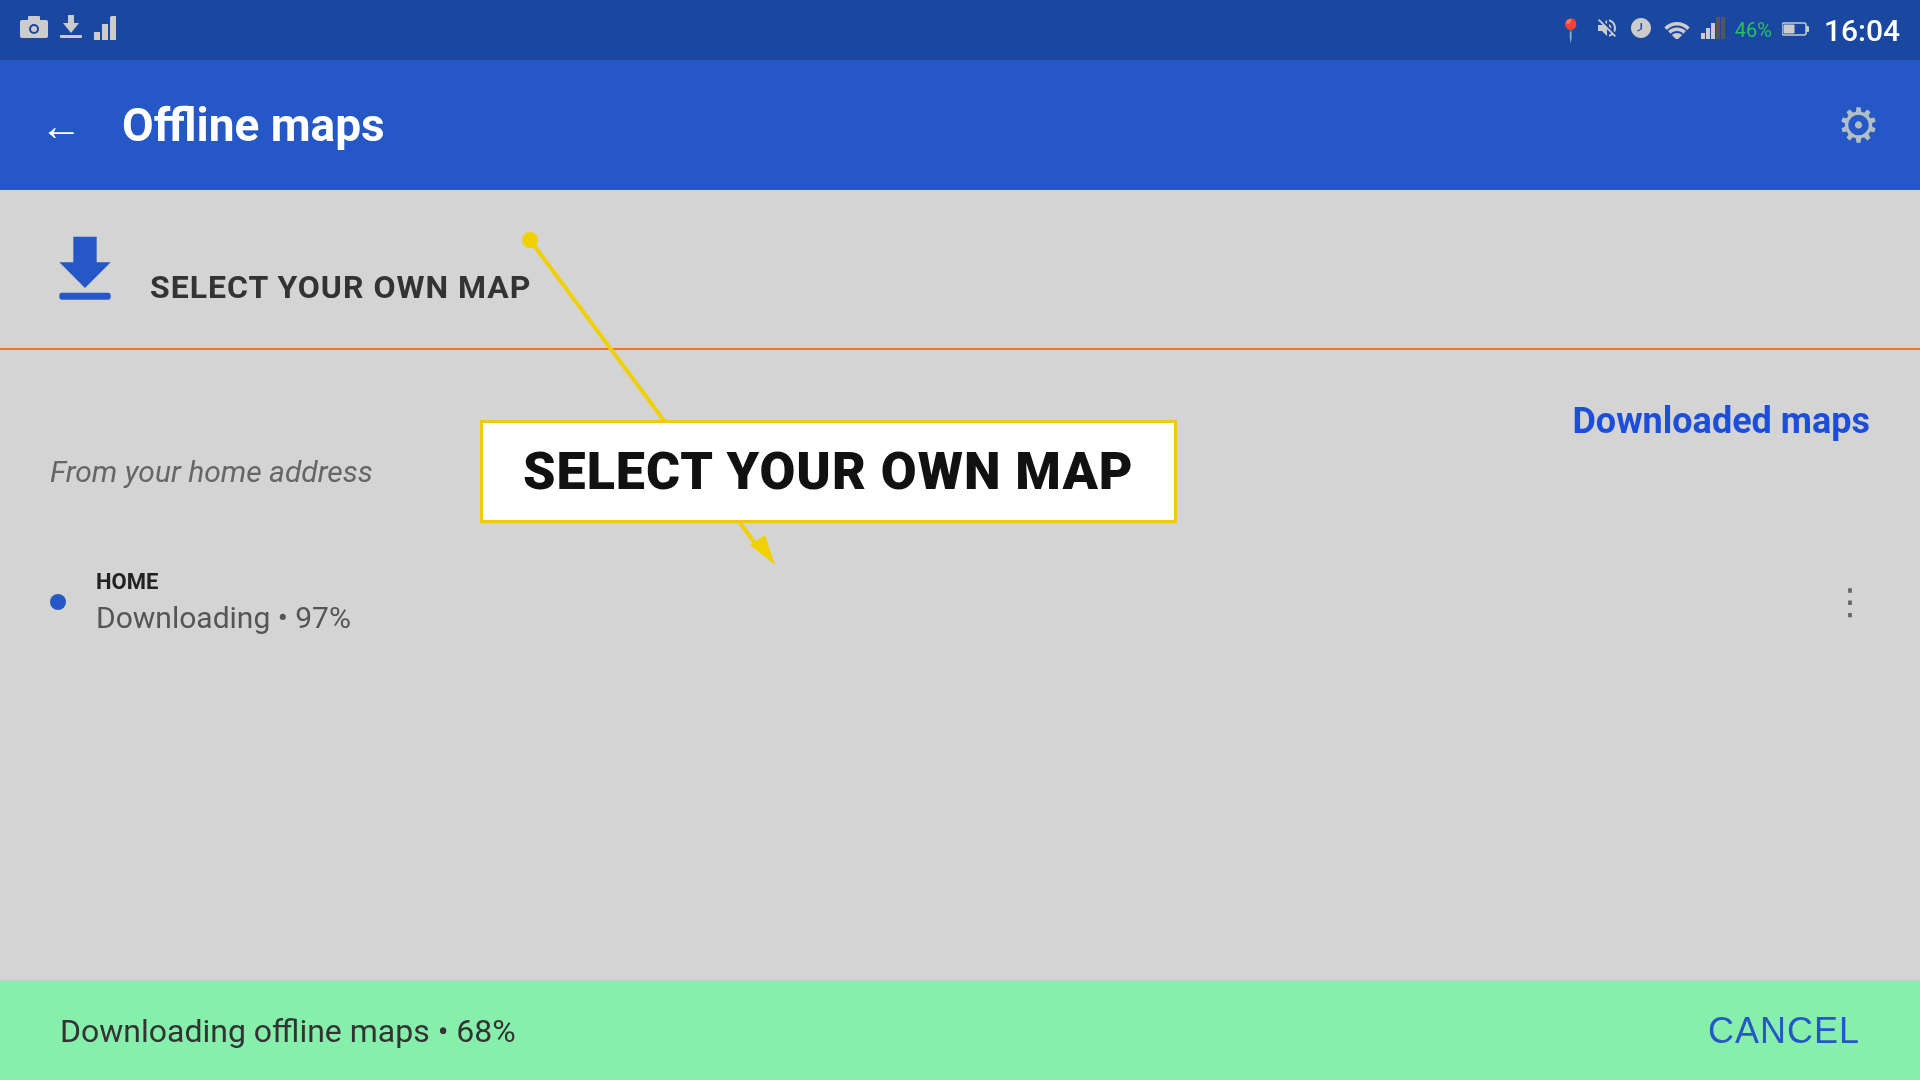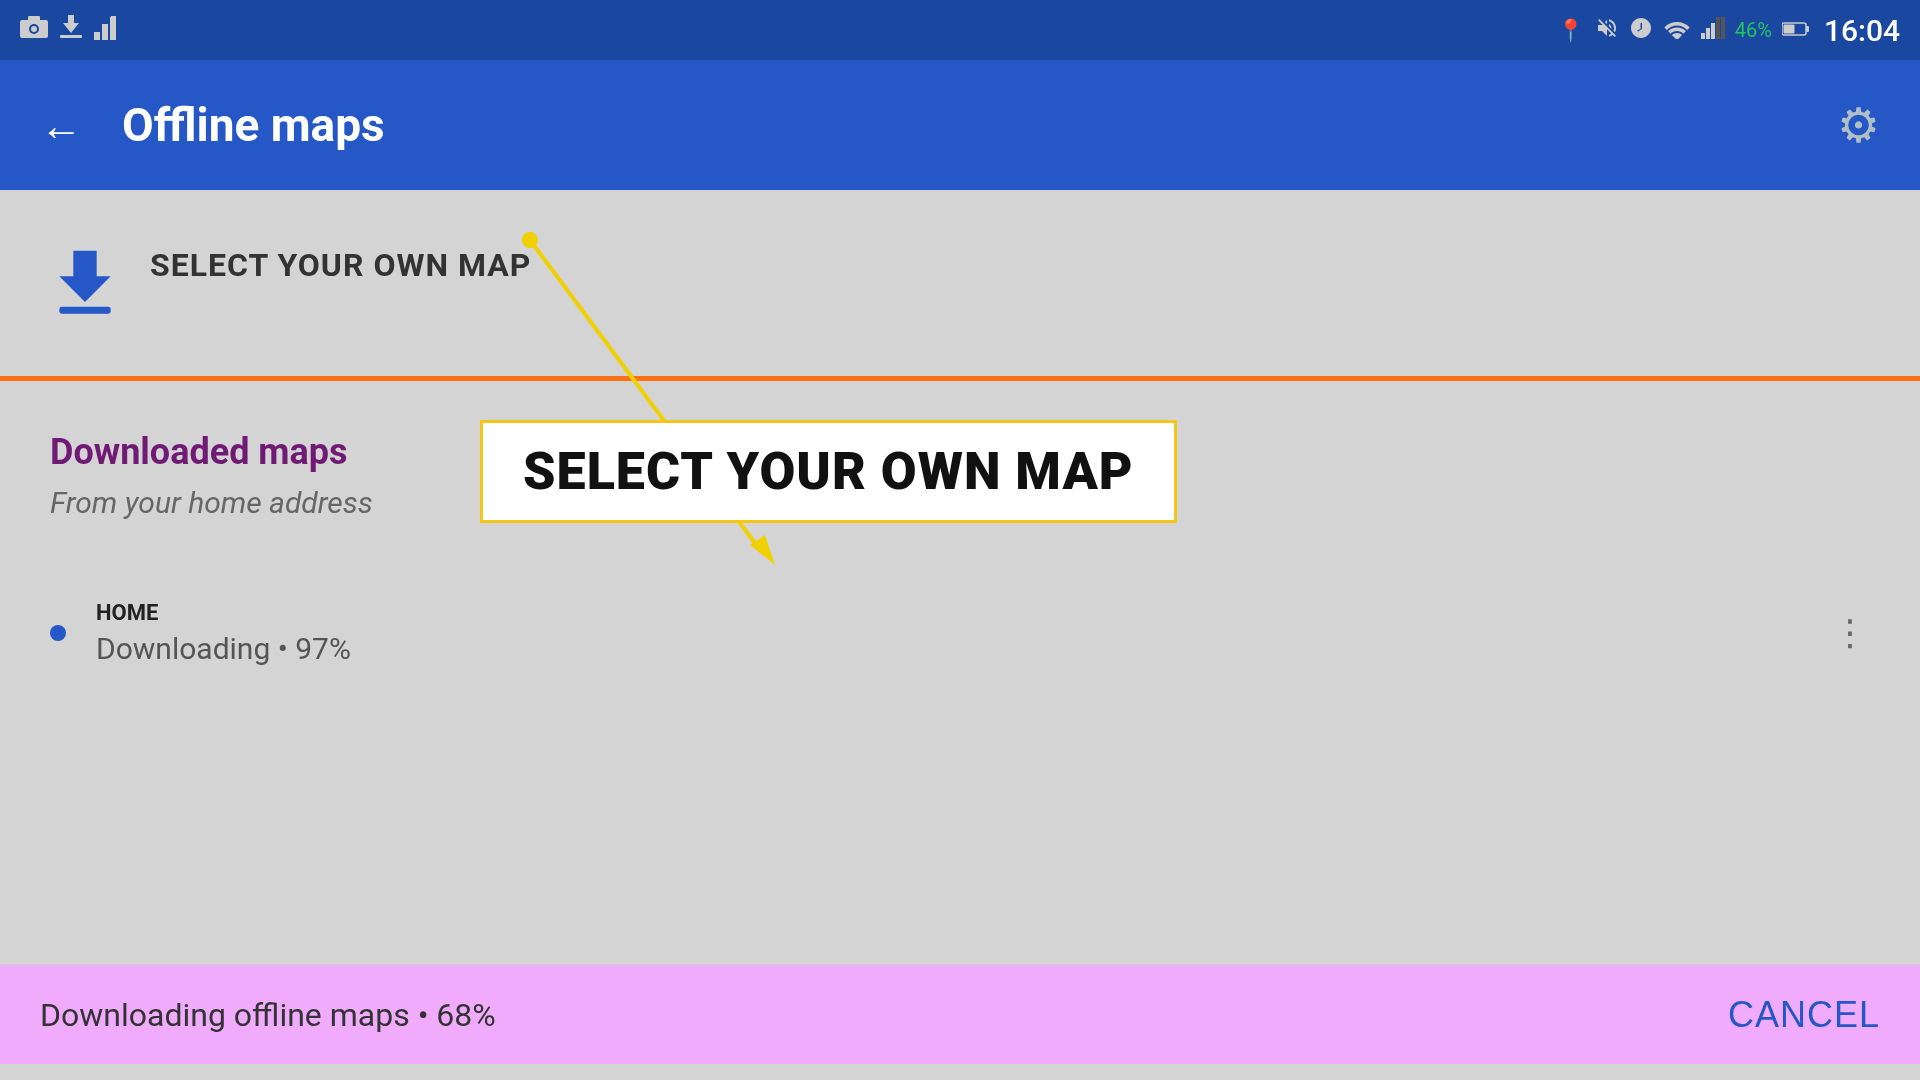--- a/index.html
+++ b/index.html
@@ -89,24 +89,24 @@
     .main-content {
       background: #d4d4d4;
       width: 100%;
       height: calc(1080px - 60px - 130px - 100px);
       padding: 0;
     }
 
     
     .select-map-row {
       display: flex;
-      align-items: flex-start;
-      padding: 56px 50px;
+      align-items: flex-end;
+      padding: 42px 50px;
       gap: 30px;
-      border-bottom: 5px solid #f97316;
+      border-bottom: 2px solid #f97316;
       position: relative;
     }
 
     .select-map-text {
       color: #333;
       font-size: 32px;
       font-weight: 700;
       letter-spacing: 1px;
     }
 
@@ -130,22 +130,23 @@
     }
 
     
     .downloaded-section {
       padding: 50px 50px 30px 50px;
     }
 
     .downloaded-title {
       font-size: 36px;
       font-weight: 700;
-      color: #701a75;
+      color: #1d4ed8;
       margin-bottom: 12px;
+      text-align: right;
     }
 
     .downloaded-subtitle {
       font-size: 30px;
       font-style: italic;
       color: #666;
       margin-bottom: 30px;
     }
 
     
@@ -185,30 +186,30 @@
       color: #666;
       font-size: 36px;
       letter-spacing: 2px;
       cursor: pointer;
       align-self: center;
     }
 
     
     .bottom-bar {
       position: absolute;
-      bottom: 16px;
+      bottom: 0;
       left: 0;
       width: 100%;
       height: 100px;
-      background: #f0abfc;
+      background: #86efac;
       border-top: 1px solid #ccc;
       display: flex;
       align-items: center;
       justify-content: space-between;
-      padding: 0 40px;
+      padding: 0 60px;
     }
 
     .bottom-status-text {
       font-size: 32px;
       color: #333;
     }
 
     .cancel-button {
       font-size: 36px;
       font-weight: 400;

